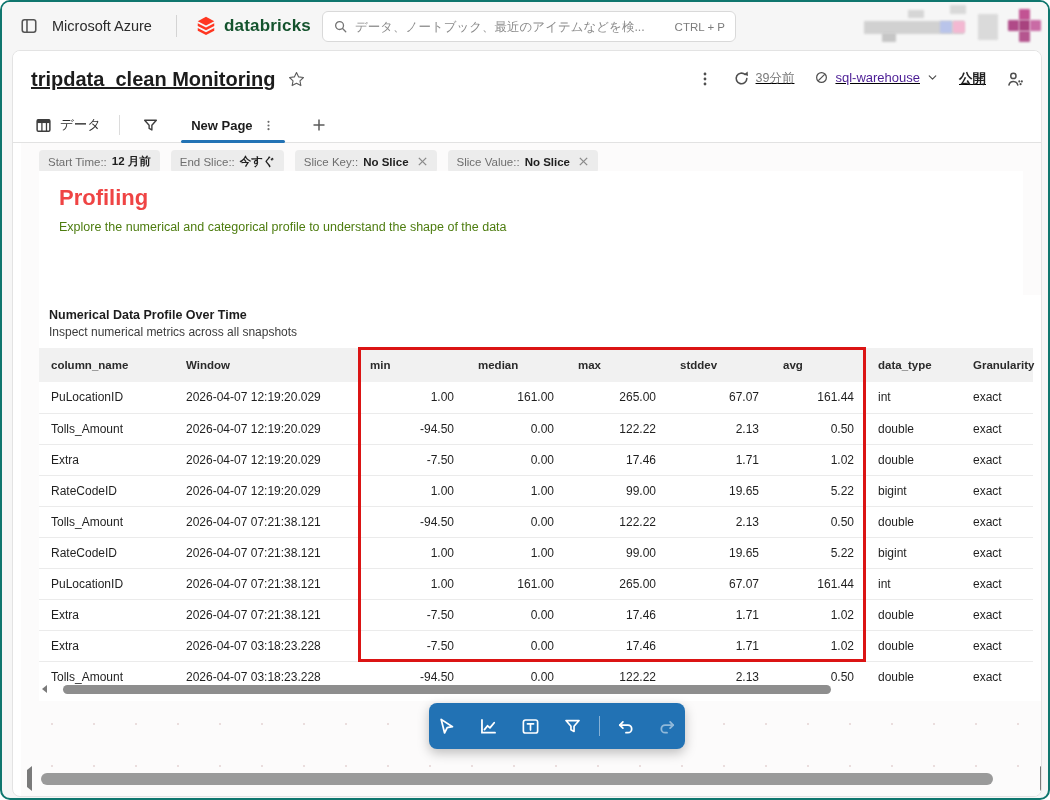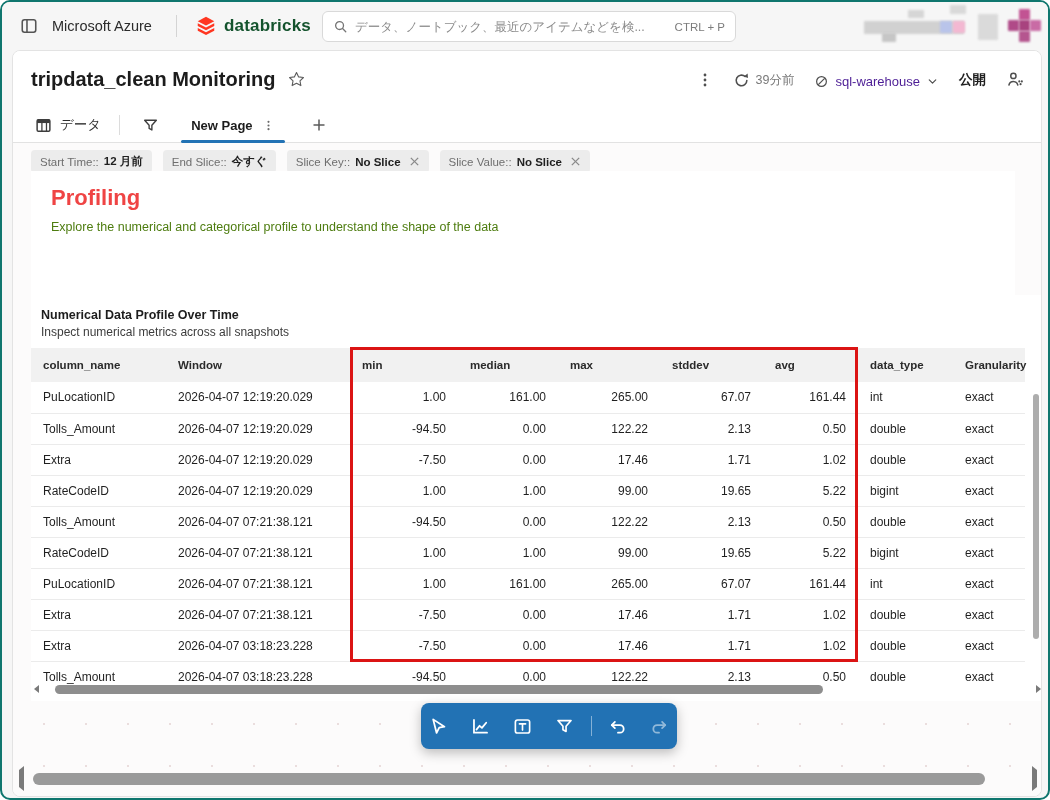--- a/index.html
+++ b/index.html
@@ -25,43 +25,43 @@
   .shortcut { font-size:11.5px; color:#7c7c7c; white-space:nowrap; }
   .redact { position:absolute; top:0; left:840px; width:200px; height:48px; }
   .redact span { position:absolute; filter:blur(1px); border-radius:1px; }
 
   
   .panel { position:absolute; left:10px; top:48px; width:1030px; height:747px; background:#ffffff;
     border:1px solid #e3e3e3; border-radius:8px; overflow:hidden; }
 
   .header-row { position:absolute; left:0; top:0; width:100%; height:57px; display:flex;
     align-items:center; padding:0 16px 0 18px; background:#fff; }
-  .page-title { font-size:20px; font-weight:700; color:#1c1c1c; }
+  .page-title { font-size:20px; font-weight:700; color:#1c1c1c;text-decoration:underline; }
   .star-btn { margin-left:12px; cursor:pointer; display:flex; }
-  .hdr-right { margin-left:auto; display:flex; align-items:flex-end; gap:20px; }
+  .hdr-right { margin-left:auto; display:flex; align-items:flex-start; gap:20px;text-decoration:underline; }
   .hdr-item { display:flex; align-items:center; gap:6px; cursor:pointer; }
   .refresh-ago { font-size:12.5px; color:#7a7a7a; }
   .warehouse-label { font-size:13px; color:#4c1d95; }
   .publish-label { font-size:13.5px; font-weight:700; color:#1f1f1f; }
 
   
   .tabbar { position:absolute; left:0; top:57px; width:100%; height:35px; display:flex; align-items:stretch;
     padding:0 0 0 18px; border-bottom:1px solid #e2e2e2; background:#fff; }
   .tab { display:flex; align-items:center; gap:8px; cursor:pointer; padding:0 4px; }
   .tab-data-label { font-size:13.5px; color:#2e2e2e; }
   .tabbar .v-div { width:1px; background:#dcdcdc; margin:7px 14px; }
   .funnel-btn { display:flex; align-items:center; padding:0 8px; cursor:pointer; }
   .tab-active { margin-left:14px; display:flex; align-items:center; gap:9px; position:relative; padding:0 10px; cursor:pointer; }
   .tab-active::after { content:""; position:absolute; left:0; right:0; bottom:-1px; height:3px;
     background:#2272b4; border-radius:2px; }
   .tab-active-label { font-size:13px; font-weight:700; color:#1c1c1c; }
   .plus-btn { margin-left:18px; display:flex; align-items:center; padding:0 8px; cursor:pointer; }
 
   
-  .canvas { position:absolute; left:0; top:92px; width:1030px; height:655px; background:#fcfbfb;
+  .canvas { position:absolute; left:8px; top:92px; width:1030px; height:655px; background:#fcfbfb;
     background-image:radial-gradient(circle, #eadddd 1px, transparent 1.4px);
     background-size:42px 42px; background-position:10px 14px; overflow:hidden; }
 
   .chips-row { position:absolute; left:18px; top:7px; display:flex; gap:11px; }
   .chip { background:#ececec; border-radius:4px; height:23px; display:flex; align-items:center;
     padding:0 9px; gap:5px; font-size:11.5px; cursor:pointer; }
   .chip-label { color:#6e6e6e; }
   .chip-value { color:#1f1f1f; font-weight:700; }
   .chip-x { display:flex; margin-left:3px; cursor:pointer; }
 

